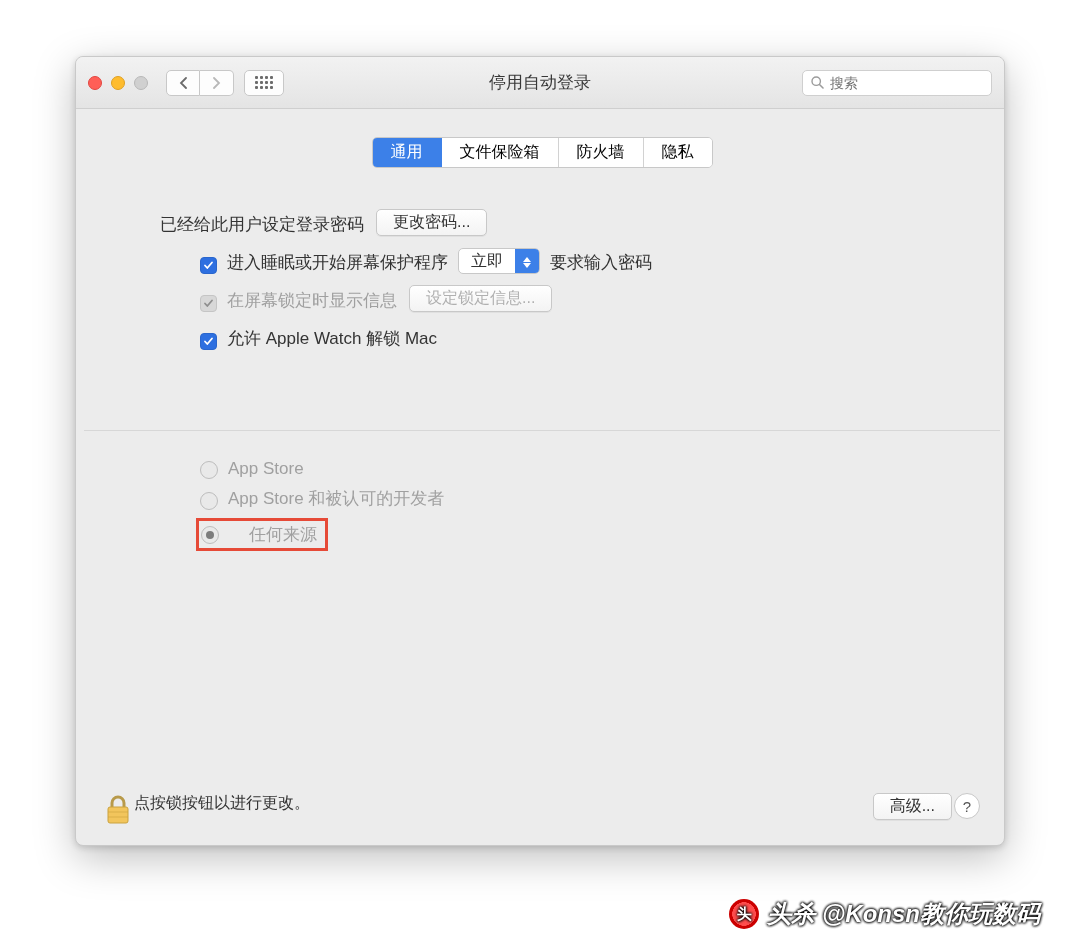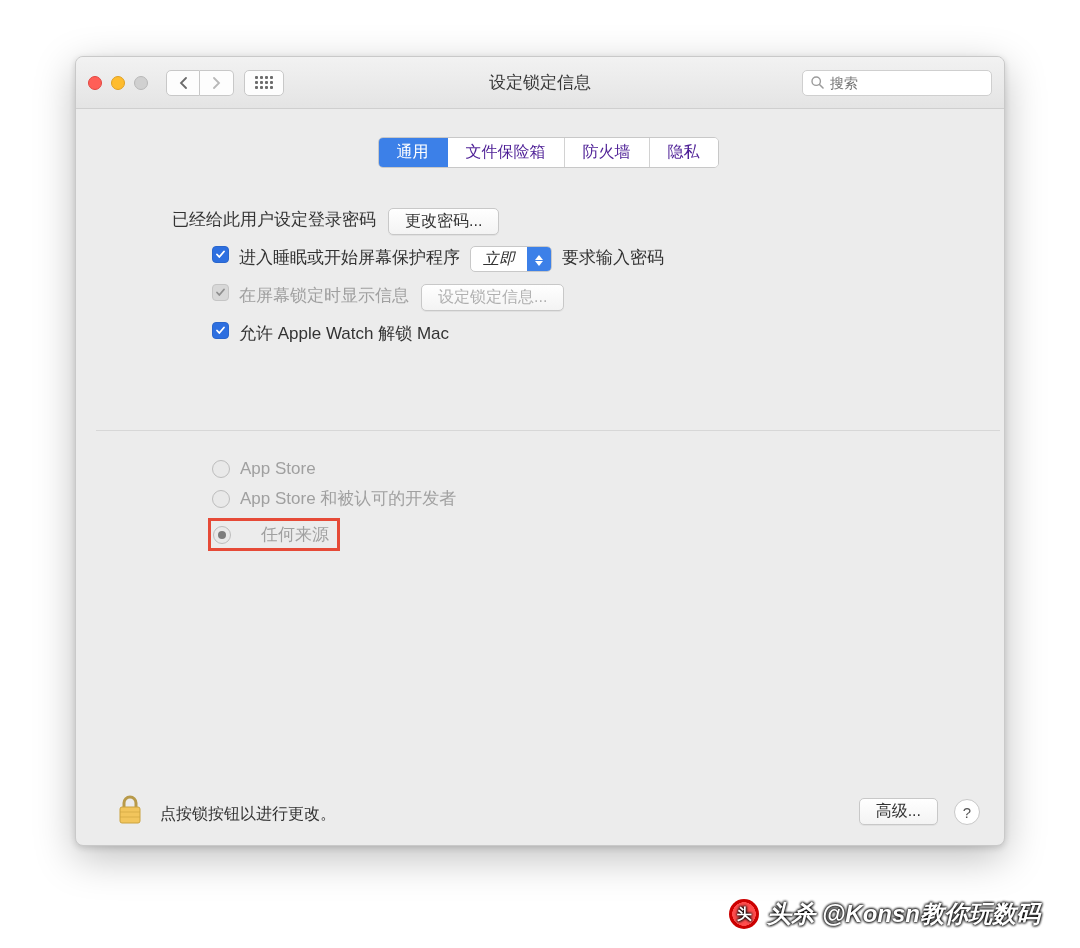--- a/index.html
+++ b/index.html
@@ -55,34 +55,34 @@
   }
   .search {
     margin-left:auto; width:190px; height:26px;
     background:#fff; border:1px solid #cfcfcf; border-radius:5px;
     display:flex; align-items:center; padding:8px 8px; gap:6px;
     color:#9c9c9c; font-size:14px;
   }
   .search svg{flex:0 0 auto;}
   .search input{border:none;outline:none;background:transparent;flex:1;font-size:14px;color:#333;}
 
-  .content { flex:1; padding: 28px 0 0 16px; display:flex; flex-direction:column;}
+  .content { flex:1; padding: 28px 0 0 4px; display:flex; flex-direction:column;}
   .tabs {
     display:flex; margin:0 auto; border-radius:5px; overflow:hidden;
     border:1px solid #c8c8c8;
   }
   .tab {
     padding:4px 18px; font-size:16px; background:#fff; cursor:pointer;
-    border-right:1px solid #d2d2d2; color:#4c1d95;
+    border-right:1px solid #d2d2d2; color:#000000;
   }
   .tab:last-child{border-right:none;}
   .tab.active{ background:#3c80e8; color:#fff; border-right-color:#3c80e8;}
 
   .section1 { padding: 40px 80px 0 80px; font-size:17px; color:#333;}
-  .row { display:flex; align-items:flex-start; margin-bottom:10px; min-height:28px;}
+  .row { display:flex; align-items:flex-end; margin-bottom:10px; min-height:28px;}
   .indent { margin-left:40px;}
   .macbtn {
     background:linear-gradient(#fff,#f3f3f3);
     border:1px solid #c8c8c8; border-radius:5px;
     padding:2px 16px; font-size:16px; color:#333; margin-left:12px; cursor:pointer;
     box-shadow:0 1px 0 rgba(0,0,0,0.05);
   }
   .macbtn.disabled{color:#b0b0b0;}
   .check {
     width:17px; height:17px; border-radius:4px; margin-right:10px;
@@ -91,40 +91,39 @@
   }
   .check.on{background:#2d6fe0;border:1px solid #2a66cc;}
   .check.on svg{color:#fff;}
   .check.off-d{background:#d8d8d8;border:1px solid #c5c5c5;}
   .check.off-d svg{color:#8f8f8f;}
   .txt-d{color:#a0a0a0;}
   .select {
     background:#fff; border:1px solid #c8c8c8; border-radius:5px;
     height:26px; display:inline-flex; align-items:stretch; margin:0 10px;
     overflow:hidden;
-    font-style:italic;
   }
   .select span{padding:2px 12px 0 12px; font-size:16px;}
   .select .arrows{width:22px;background:#3c80e8;display:flex;flex-direction:column;align-items:center;justify-content:center;gap:1px;}
   .select .arrows i{width:0;height:0;border-left:4px solid transparent;border-right:4px solid transparent;}
   .select .arrows i.up{border-bottom:5px solid #fff;}
   .select .arrows i.dn{border-top:5px solid #fff;}
 
   .divider{height:1px;background:#d7d7d7;margin:70px 4px 0 4px;}
   .section2{padding:28px 80px 0 80px; font-size:17px;}
-  .radiorow{display:flex;align-items:center;margin-bottom:8px;}
+  .radiorow{display:flex;align-items:flex-end;margin-bottom:8px;}
   .radio{
     width:18px;height:18px;border-radius:50%;border:1px solid #bdbdbd;background:#e9e9e9;
     margin-right:10px;display:inline-flex;align-items:center;justify-content:center;flex:0 0 auto;
   }
   .radio.sel::after{content:"";width:8px;height:8px;border-radius:50%;background:#7d7d7d;}
   .hilite{border:3px solid #e64a37; padding:2px 8px 2px 2px; display:inline-flex; align-items:center;gap:20px;}
   .footer{
-    margin-top:auto; display:flex; align-items:flex-end;
-    padding:16px 24px 20px 24px; gap:16px;
+    margin-top:auto; display:flex; align-items:flex-start;
+    padding:16px 24px 20px 24px; gap:2px;
   }
   .lockicon{width:28px;height:32px;}
   .footer .spacer{flex:1;}
   .helpbtn{width:26px;height:26px;border:1px solid #c8c8c8;border-radius:50%;background:#fff;display:flex;align-items:center;justify-content:center;font-size:15px;color:#555;cursor:pointer;}
   .watermark{
     position:fixed; right:40px; bottom:18px;
     font-size:24px; font-weight:600; color:#fff;
     text-shadow:0 0 3px #000,0 0 3px #000,0 0 3px #000;
     display:flex; align-items:center; gap:8px; font-style:italic;
   }
@@ -166,21 +165,21 @@
           <i></i>
           <i></i>
           <i></i>
           <i></i>
           <i></i>
           <i></i>
           <i></i>
           <i></i>
         </div>
     </div>
-    <div class="title">设定锁定信息</div>
+    <div class="title">停用自动登录</div>
     <div class="search">
       <svg width="13" height="13" viewBox="0 0 13 13">
           <circle cx="5.2" cy="5.2" r="4.2" stroke="#9c9c9c" stroke-width="1.4" fill="none"></circle>
           <line x1="8.5" y1="8.5" x2="12" y2="12" stroke="#9c9c9c" stroke-width="1.6" stroke-linecap="round"></line>
         </svg>
       <input placeholder="搜索" style="">
     </div>
   </div>
 
   <div class="content">

